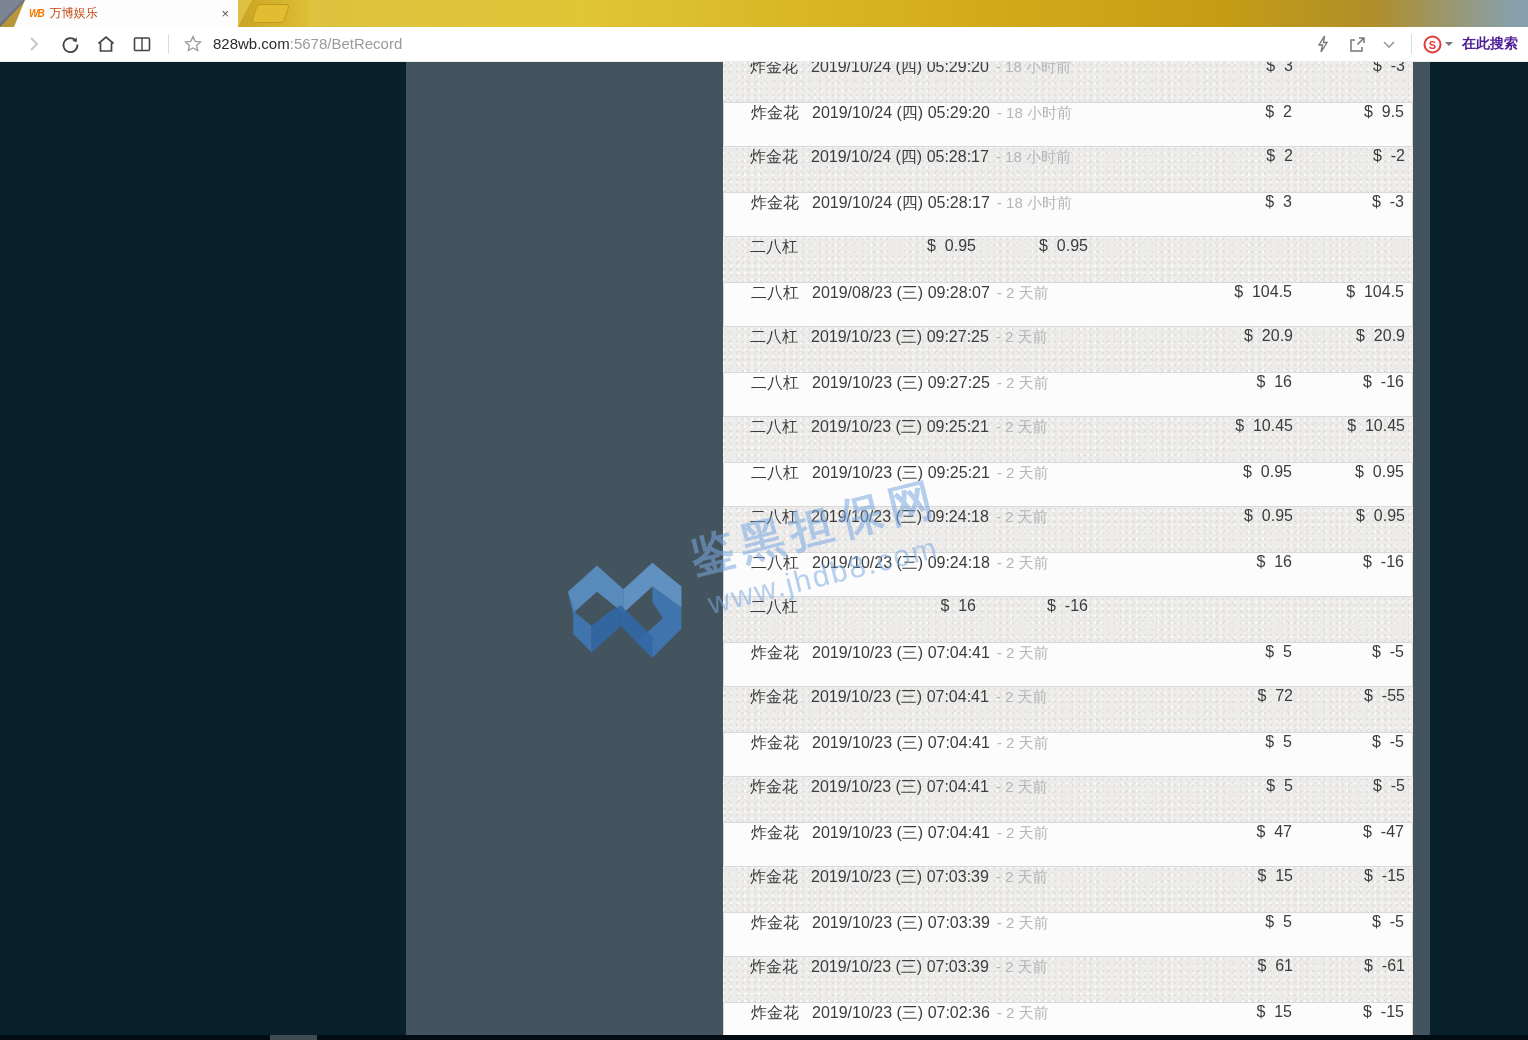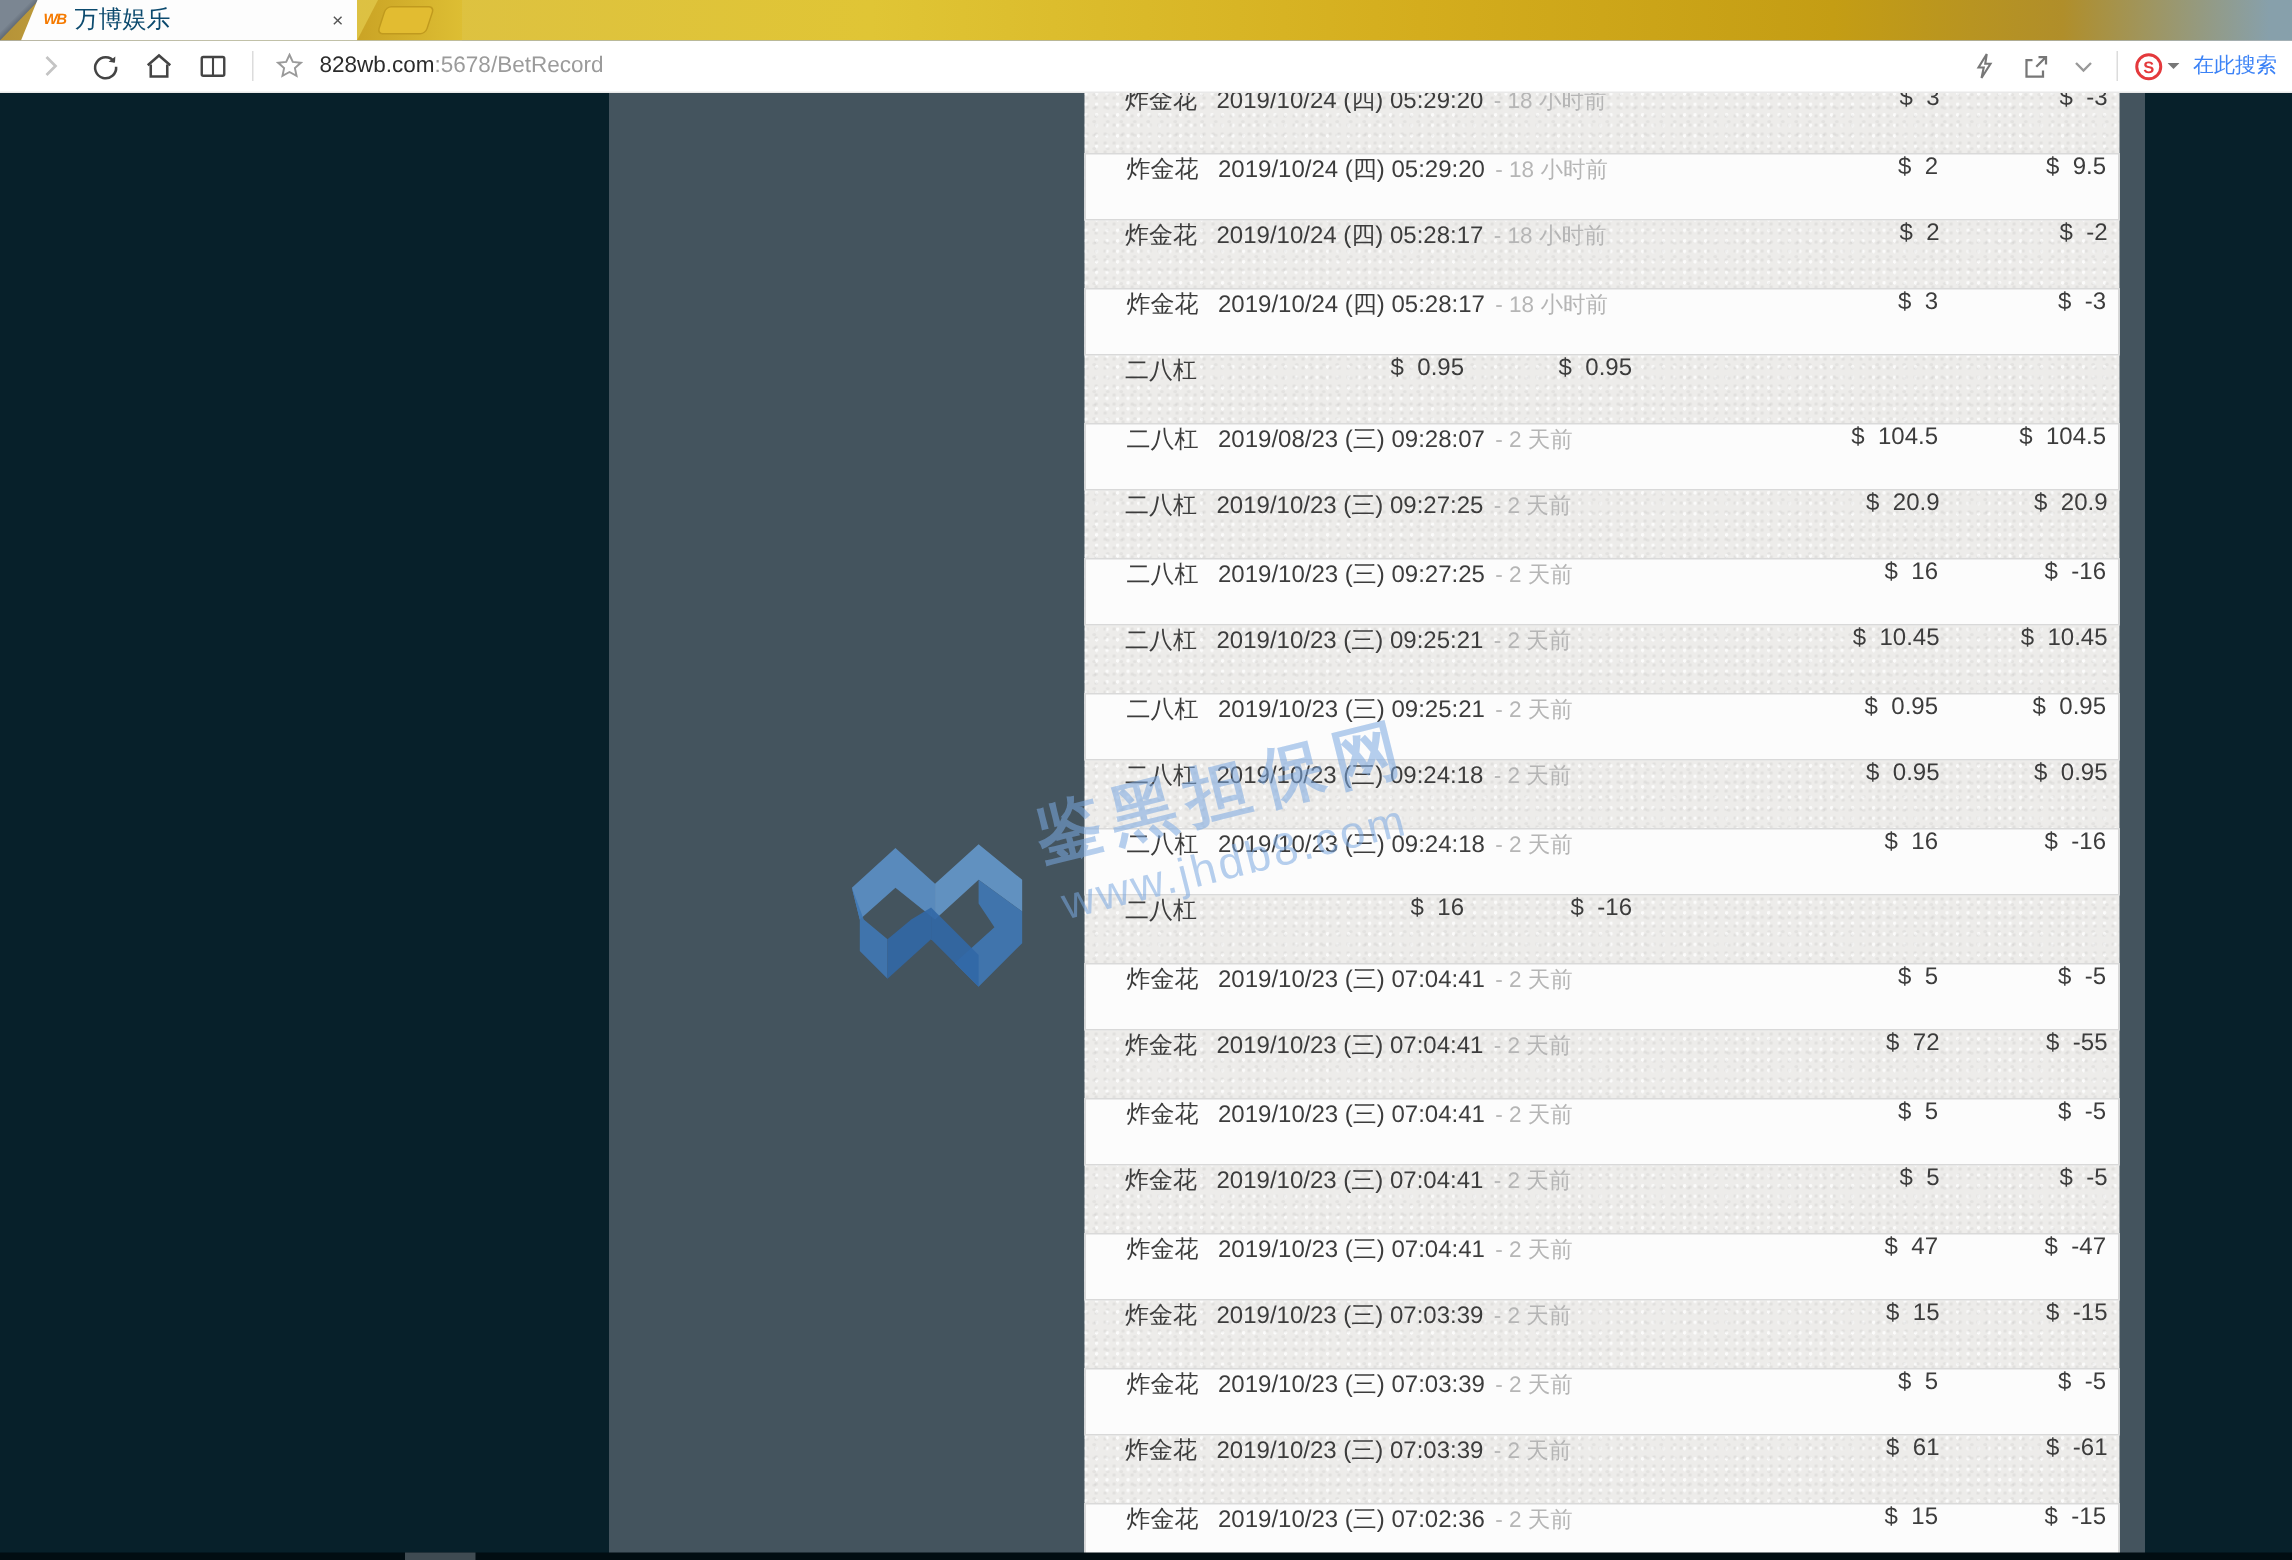--- a/index.html
+++ b/index.html
@@ -11,35 +11,35 @@
     background:linear-gradient(90deg,#b59238 0%,#dcc046 10%,#e0c535 38%,#d4ad1d 62%,#c49d14 80%,#b08e2a 90%,#87a0ab 99%);
     padding-left:11px;
   }
   .corner-wedge { position:absolute; left:0; top:0; width:26px; height:27px;
     background:linear-gradient(135deg,#7b8692 40%,#454d58 62%); 
     clip-path:polygon(0 0,100% 0,0 100%); }
   .tab { position:absolute; left:14px; top:0; width:224px; height:27px; background:#fdfdfd;
     clip-path:polygon(11px 0,100% 0,100% 100%,0 100%);
     display:flex; align-items:center; }
   .tab-favicon { margin-left:15px; font-size:10px; font-weight:900; font-style:italic; color:#f57a00; letter-spacing:-1px; }
-  .tab-title { margin-left:6px; font-size:16px; color:#0c4a6e; flex:1 1 auto; white-space:nowrap; overflow:hidden; }
+  .tab-title { margin-left:6px; font-size:12px; color:#c2410c; flex:1 1 auto; white-space:nowrap; overflow:hidden; }
   .tab-close { margin-right:9px; font-size:13px; color:#555; line-height:1; cursor:default; }
   .goldslab { position:absolute; left:238px; top:0; width:70px; height:27px;
     background:linear-gradient(90deg,#caa325,#ddbe33); clip-path:polygon(14px 0,100% 0,100% 100%,0 100%); }
   .newtab-btn { position:absolute; left:254px; top:4px; width:33px; height:19px;
     background:#e2bc31; border:1px solid #c09a1e; border-radius:4px; transform:skewX(-18deg); }
 
   
   .toolbar { position:absolute; left:0; top:27px; width:1528px; height:35px; background:#ffffff;
     display:flex; align-items:center; border-bottom:1px solid #e9e9e9; }
   .tb-ic { width:20px; height:20px; display:inline-flex; align-items:center; justify-content:center; flex:0 0 auto; }
   .sep { width:1px; height:20px; background:#dcdcdc; flex:0 0 auto; }
   .url-host { font-size:15px; color:#2b2b2b; }
   .url-rest { font-size:15px; color:#9b9b9b; }
-  .search-label { font-size:14px; color:#3b82f6; }
+  .search-label { font-size:14px; color:#4c1d95;font-weight:bold; }
 
   
   .content { position:absolute; left:0; top:62px; width:1528px; height:978px; overflow:hidden; background:#07202a; }
   .slate { position:absolute; left:406px; top:0; width:1024px; height:978px; background:#44545e; }
 
   .bet-table { position:absolute; left:723px; top:-5px; width:690px;
     background-color:#edecea;
     background-image:
       radial-gradient(circle at 30% 40%, rgba(60,60,60,.07) 1px, transparent 1.3px),
       radial-gradient(circle at 72% 68%, rgba(60,60,60,.06) 1px, transparent 1.3px),

